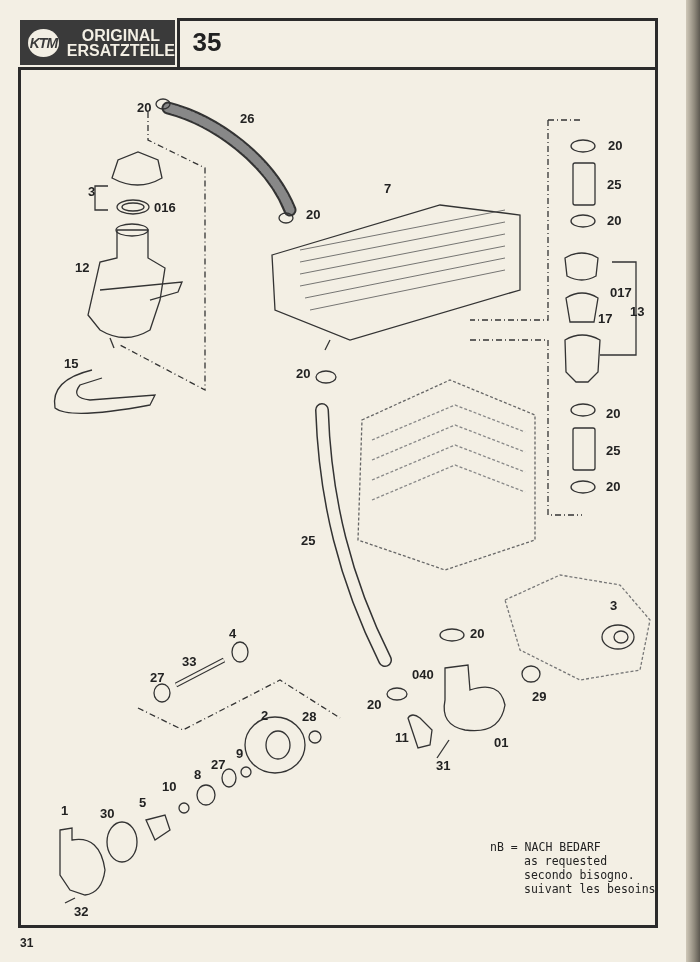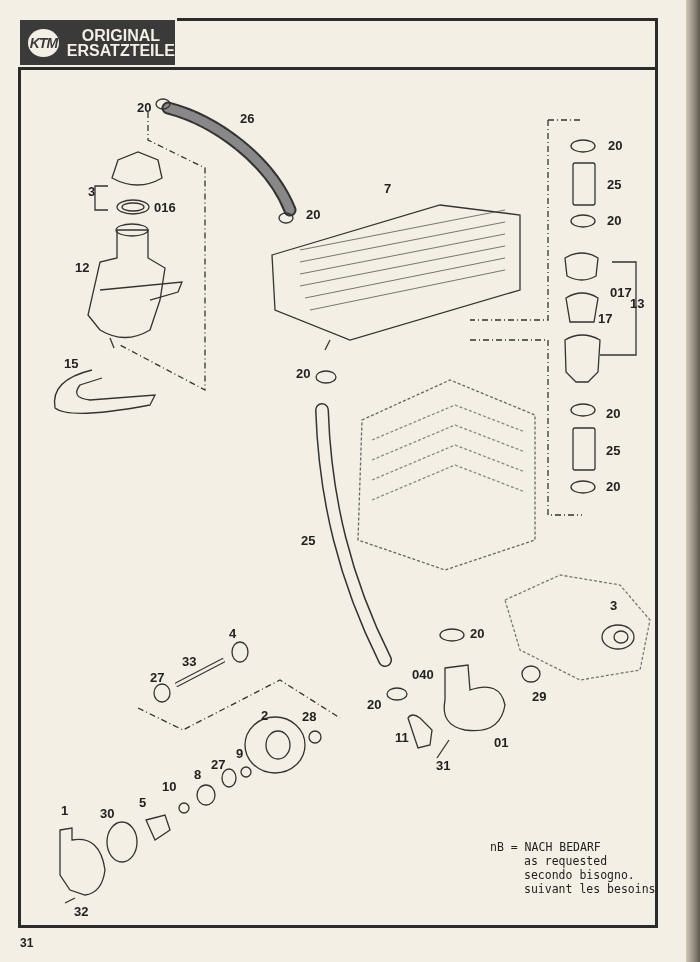--- a/index.html
+++ b/index.html
@@ -26,20 +26,21 @@
 <div class="frame"></div>
 
 <div class="header">
   <div class="logo-box">
     <div class="ktm-oval">KTM</div>
     <div class="logo-text">
       <div>ORIGINAL</div>
       <div>ERSATZTEILE</div>
     </div>
   </div>
+  <div class="pagebox">35</div>
 </div>
 
 <svg class="art" width="700" height="962" fill="none" stroke="#333" stroke-width="1.3">
 
   <path d="M168 108 C215 120 270 160 290 210" stroke="#333" stroke-width="13" stroke-linecap="round"></path>
   <path d="M168 108 C215 120 270 160 290 210" stroke="#888" stroke-width="9" stroke-dasharray="2 2" stroke-linecap="round"></path>
 
   <ellipse cx="163" cy="104" rx="7" ry="5"></ellipse>
 
   <path d="M148 112 L148 140 L205 168 L205 390 L120 345" stroke-dasharray="6 3 1 3"></path>
@@ -119,21 +120,21 @@
 <span class="lbl" style="left:154px;top:200px">016</span>
 <span class="lbl" style="left:75px;top:260px">12</span>
 <span class="lbl" style="left:64px;top:356px">15</span>
 <span class="lbl" style="left:306px;top:207px">20</span>
 <span class="lbl" style="left:384px;top:181px">7</span>
 <span class="lbl" style="left:608px;top:138px">20</span>
 <span class="lbl" style="left:607px;top:177px">25</span>
 <span class="lbl" style="left:607px;top:213px">20</span>
 <span class="lbl" style="left:610px;top:285px">017</span>
 <span class="lbl" style="left:598px;top:311px">17</span>
-<span class="lbl" style="left:630px;top:296px">13</span>
+<span class="lbl" style="left:630px;top:304px">13</span>
 <span class="lbl" style="left:296px;top:366px">20</span>
 <span class="lbl" style="left:606px;top:406px">20</span>
 <span class="lbl" style="left:606px;top:443px">25</span>
 <span class="lbl" style="left:606px;top:479px">20</span>
 <span class="lbl" style="left:301px;top:533px">25</span>
 <span class="lbl" style="left:610px;top:598px">3</span>
 <span class="lbl" style="left:470px;top:626px">20</span>
 <span class="lbl" style="left:412px;top:667px">040</span>
 <span class="lbl" style="left:532px;top:689px">29</span>
 <span class="lbl" style="left:367px;top:697px">20</span>

